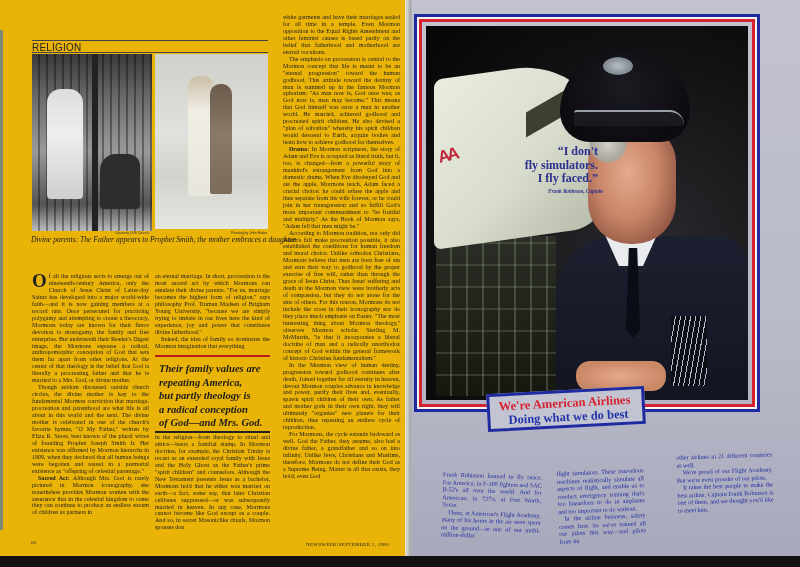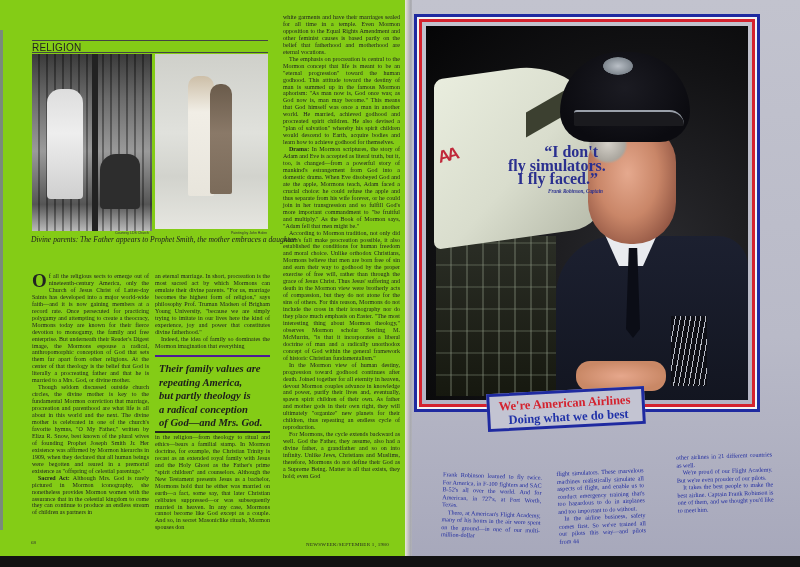--- a/index.html
+++ b/index.html
@@ -2,21 +2,21 @@
 <html><head>
 <meta charset="utf-8">
 <style>
   * { box-sizing: border-box; margin: 0; padding: 0; }
   html, body { width: 800px; height: 567px; overflow: hidden; background: #1a1a1a; }
   body { position: relative; font-family: "Liberation Serif", "DejaVu Serif", serif; }
 
   
   .left-page {
     position: absolute; left: 0; top: 0; width: 412px; height: 560px;
-    background: #84cc16;
+    background: #eab308;
     border-bottom-right-radius: 6px;
   }
   .left-page .edge {
     position: absolute; left: 0; top: 30px; width: 3px; height: 500px; background: #7a8a7a;
   }
   .section-label {
     position: absolute; left: 32px; top: 40px; width: 236px;
     border-top: 1px solid #444; border-bottom: 1px solid #444;
     font-family: "Liberation Sans", sans-serif; font-size: 10px; letter-spacing: 0.2px;
     color: #222; padding: 1px 0 0 0; height: 13px; line-height: 11px;
@@ -77,21 +77,21 @@
     float: left; font-size: 19px; line-height: 14px; font-weight: bold; padding-right: 2px; margin-top: 1px;
   }
   .col b { font-weight: bold; }
   .col1 { left: 32px; top: 273px; width: 117px; height: 270px; }
   .col2a { left: 155px; top: 273px; width: 115px; }
   .col3 { left: 283px; top: 14px; width: 117px; }
   .col2b { left: 155px; top: 434px; width: 115px; }
 
   .pullquote {
     position: absolute; left: 155px; top: 355px; width: 115px; height: 78px;
-    border-top: 2px solid #4c1d95; border-bottom: 2px solid #222;
+    border-top: 2px solid #b91c1c; border-bottom: 2px solid #222;
     padding: 5px 0 0 4px;
   }
   .pullquote span {
     display: block; font-style: italic; font-weight: bold; font-size: 10.6px; line-height: 13.6px; color: #1c1c1c; white-space: nowrap;
   }
   .folio-left {
     position: absolute; left: 31px; top: 540px; font-size: 5px; color: #333;
   }
   .folio-right {
     position: absolute; left: 306px; top: 542px; font-size: 5px; color: #222; letter-spacing: 0.3px; white-space: nowrap;
@@ -184,21 +184,21 @@
   .machinery {
     position: absolute; left: 10px; top: 210px; width: 120px; height: 160px;
     background:
       repeating-linear-gradient(90deg, transparent 0 14px, rgba(140,150,130,0.35) 14px 16px),
       repeating-linear-gradient(0deg, transparent 0 20px, rgba(120,130,110,0.3) 20px 22px),
       linear-gradient(180deg, #2b2e26, #16180f);
   }
   .ad-quote {
     position: absolute; left: 82px; top: 119px; width: 90px;
     font-family: "Liberation Serif", serif; font-weight: bold; color: #2a2f8f;
-    font-size: 16px; line-height: 13.5px; text-align: right;
+    font-size: 12px; line-height: 13.5px; text-align: right;
   }
   .ad-quote span { display: block; white-space: nowrap; }
   .ad-attrib {
     position: absolute; left: 77px; top: 162px; width: 100px; text-align: right;
     font-style: italic; font-weight: bold; font-size: 5.2px; color: #2a2f8f; white-space: nowrap;
   }
   .tagline-box {
     position: absolute; left: 75px; top: 390px; width: 158px; height: 38px;
     background: #c3c4d2; border: 3px solid #1f2aa0; border-top-color: #1f2aa0;
     transform: rotate(-3deg);

